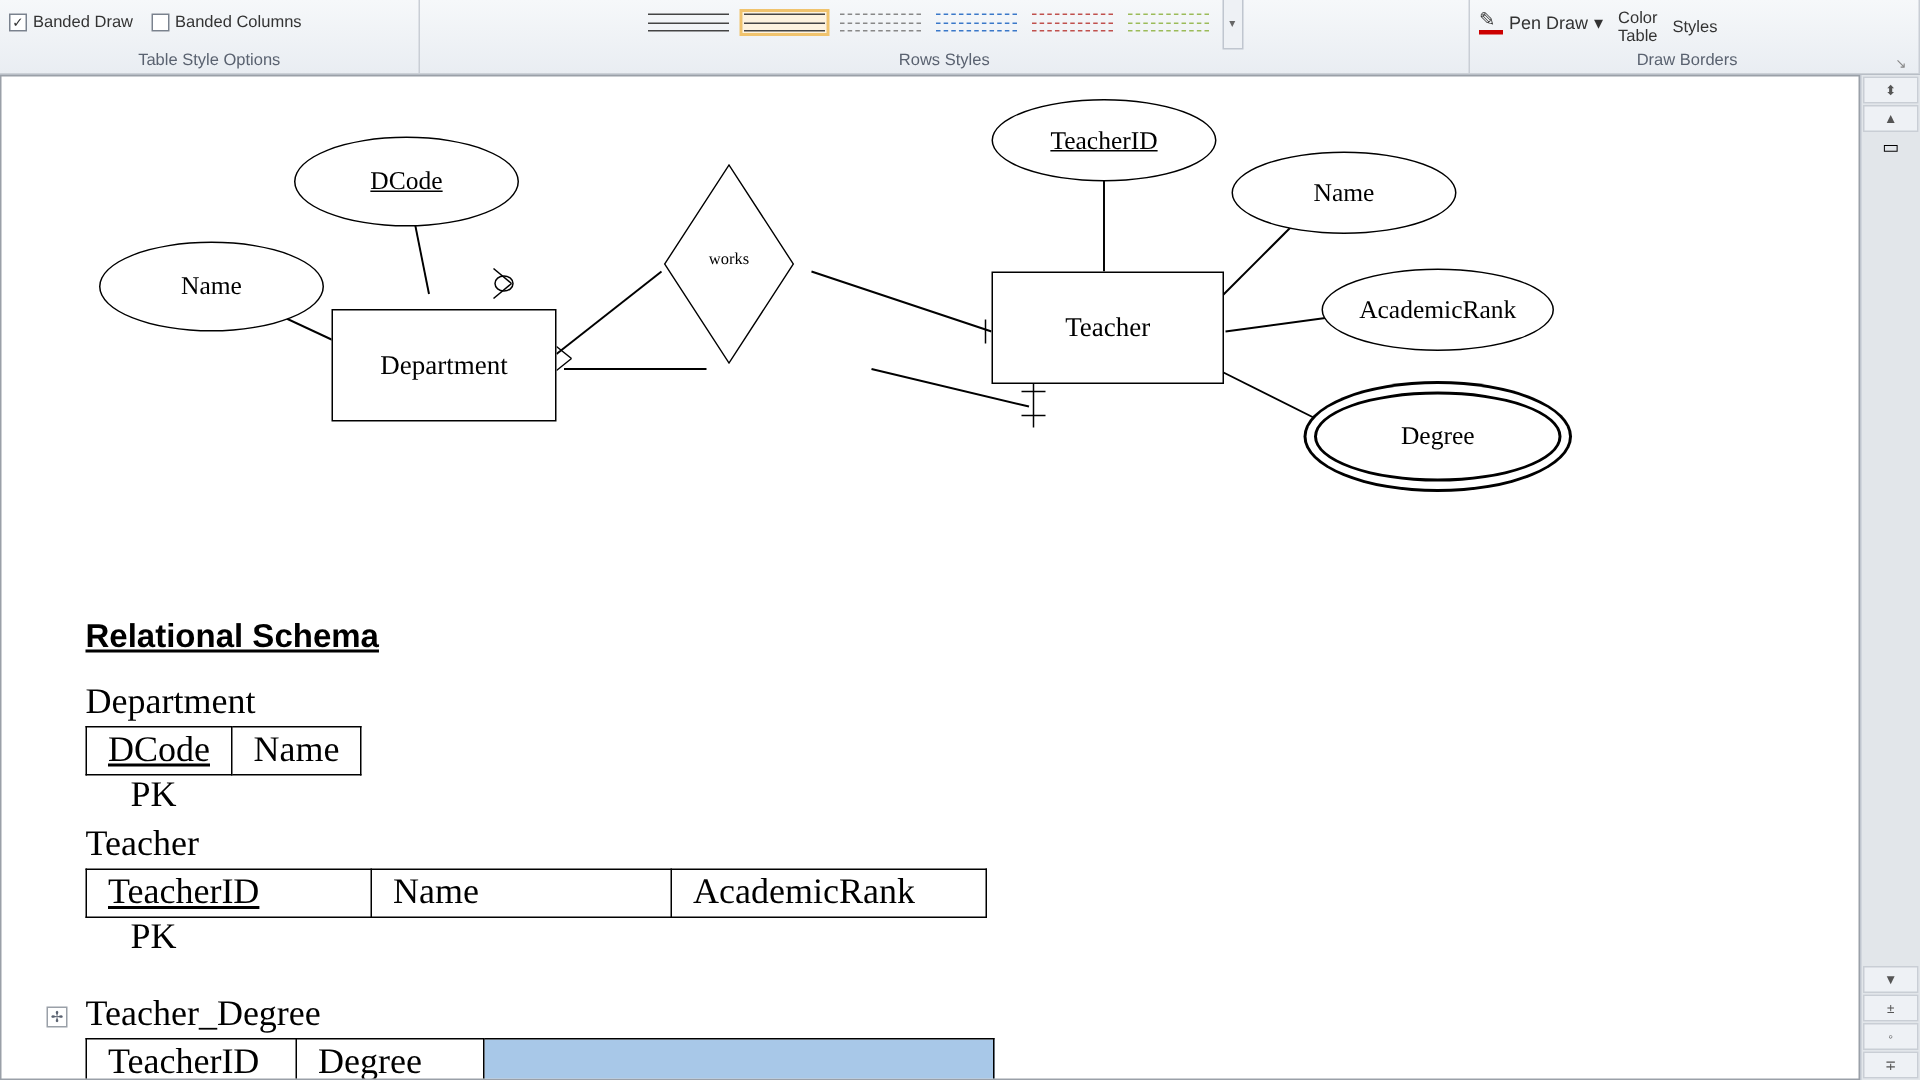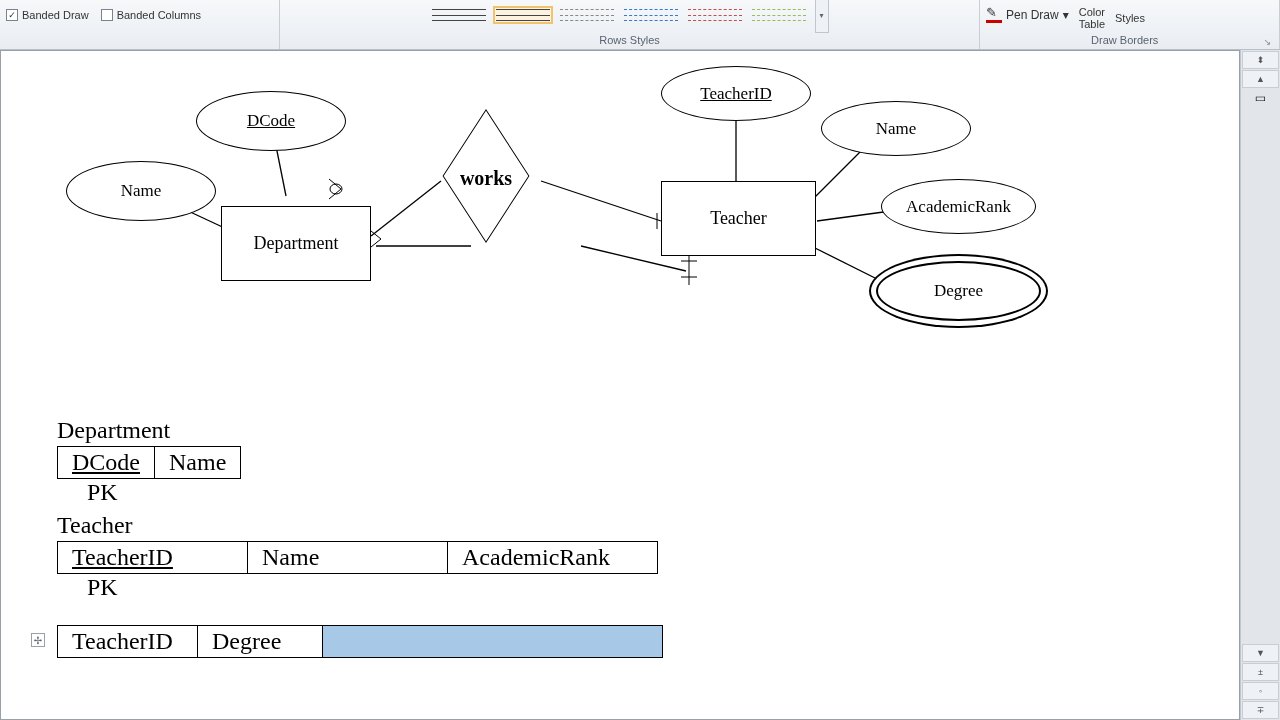--- a/index.html
+++ b/index.html
@@ -30,21 +30,21 @@
 .sc-btn { height: 18px; display: flex; align-items: center; justify-content: center; font-size: 9px; color: #555; border: 1px solid #c9ced5; background: #eef1f5; margin: 1px; }
 .ruler-ico { height: 18px; display: flex; align-items: center; justify-content: center; font-size: 12px; }
 
 
 .er { position: absolute; top: 10px; left: 60px; width: 1000px; height: 280px; }
 .ellipse { position: absolute; border: 1.5px solid #000; border-radius: 50%; background: #fff; display: flex; align-items: center; justify-content: center; font-size: 17px; }
 .ellipse.double { box-shadow: 0 0 0 5px #fff, 0 0 0 7px #000; border-width: 2px; }
 .rect { position: absolute; border: 1.5px solid #000; background: #fff; display: flex; align-items: center; justify-content: center; font-size: 18px; }
 .diamond { position: absolute; width: 110px; height: 70px; }
 .diamond .dshape { width: 78px; height: 78px; border: 1.5px solid #000; transform: rotate(45deg) skew(12deg,12deg); position: absolute; left: 16px; top: -4px; background: #fff; }
-.diamond .dlabel { position: absolute; width: 100%; text-align: center; top: 26px; font-size: 20px; font-weight: bold; }
+.diamond .dlabel { position: absolute; width: 100%; text-align: center; top: 26px; font-size: 11px; }
 .under { text-decoration: underline; }
 svg.conn { position: absolute; top: 0; left: 0; width: 1000px; height: 280px; pointer-events: none; }
 
 
 .schema { position: absolute; top: 360px; left: 56px; width: 700px; }
 .schema h2 { font-family: Arial, sans-serif; font-size: 22px; font-weight: bold; text-decoration: underline; margin-bottom: 18px; }
 .tname { font-size: 24px; margin-top: 6px; }
 .rtable { border-collapse: collapse; margin-top: 2px; }
 .rtable td { border: 1.5px solid #000; font-size: 24px; padding: 2px 14px; }
 .pk { font-size: 24px; margin-left: 30px; }
@@ -59,20 +59,21 @@
     <div class="rg-controls">
       <label class="chk">
           <span class="box">✓</span>
           <span>Banded Draw</span>
         </label>
       <label class="chk">
           <span class="box"></span>
           <span>Banded Columns</span>
         </label>
     </div>
+    <div class="rg-label">Table Style Options</div>
   </div>
 
   <div class="rgroup" style="flex:1">
     <div class="rg-controls" style="justify-content:center">
       <div class="styles-gallery">
         <div class="style-thumb">
             <div class="ln" style="border-color:#444;border-top-style:solid"></div>
             <div class="ln" style="border-color:#444;border-top-style:solid"></div>
             <div class="ln" style="border-color:#444;border-top-style:solid"></div>
           </div>
@@ -166,20 +167,21 @@
       <div class="rect" style="left:600px;top:120px;width:155px;height:75px">Teacher</div>
       <div class="ellipse" style="left:600px;top:5px;width:150px;height:55px">
           <span class="under">TeacherID</span>
         </div>
       <div class="ellipse" style="left:760px;top:40px;width:150px;height:55px">Name</div>
       <div class="ellipse" style="left:820px;top:118px;width:155px;height:55px">AcademicRank</div>
       <div class="ellipse double" style="left:815px;top:200px;width:165px;height:60px">Degree</div>
     </div>
 
     <div class="schema">
+      <h2>Relational Schema</h2>
 
       <div class="tname">Department</div>
       <table class="rtable">
         <tbody>
             <tr>
               <td><span class="under">DCode</span></td>
               <td>Name</td>
             </tr>
       </tbody>
         </table>
@@ -192,20 +194,21 @@
               <td style="width:190px"><span class="under">TeacherID</span></td>
               <td style="width:200px">Name</td>
               <td style="width:210px">AcademicRank</td>
             </tr>
       </tbody>
         </table>
       <div class="pk">PK</div>
 
       <div style="position:relative;margin-top:24px">
         <div class="tblhandle" style="top:8px">✢</div>
+        <div class="tname">Teacher_Degree</div>
         <table class="rtable">
           <tbody>
               <tr>
                 <td style="width:140px">TeacherID</td>
                 <td style="width:125px">Degree</td>
                 <td class="sel" style="width:340px"></td>
               </tr>
         </tbody>
           </table>
       </div>

